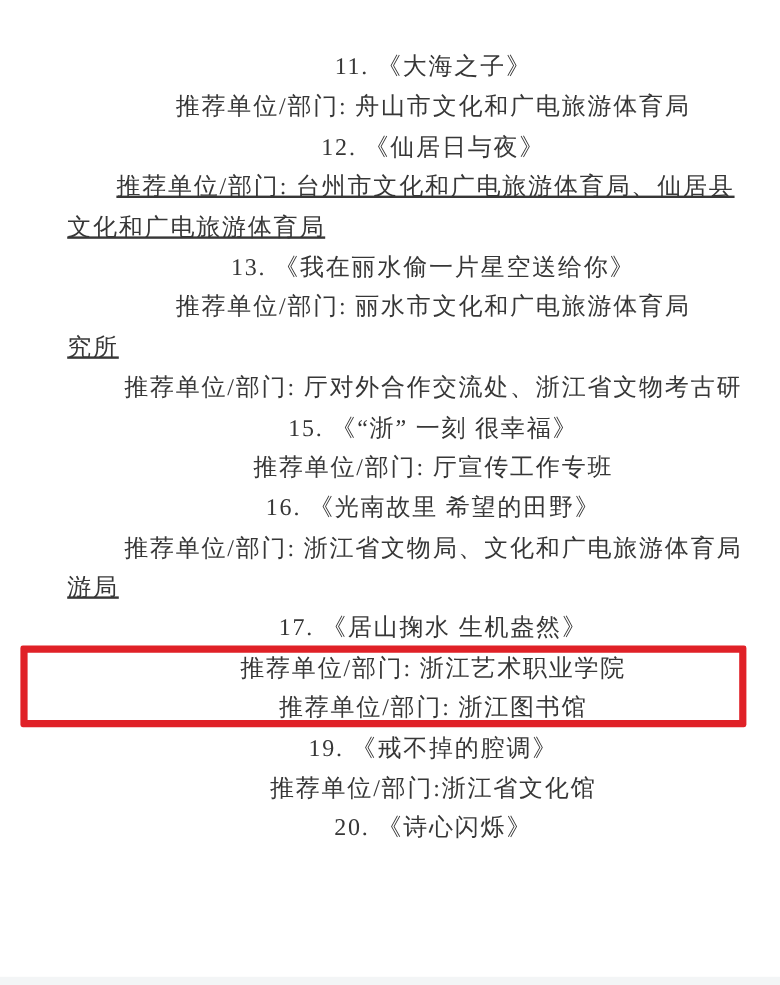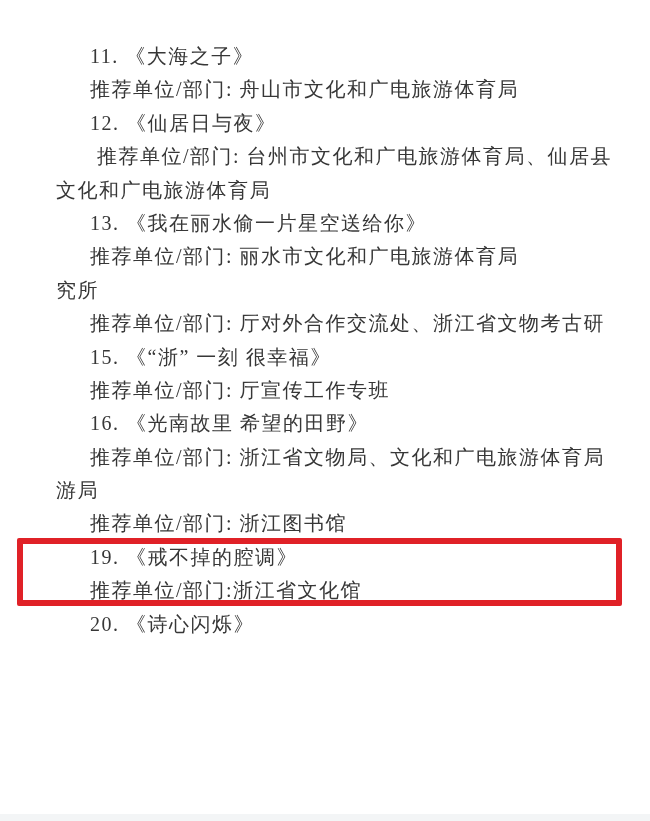--- a/index.html
+++ b/index.html
@@ -26,23 +26,23 @@
     right: 18px;
   }
   .line {
     height: 33.4px;
     line-height: 33.4px;
     font-size: 20px;
     letter-spacing: 1.5px;
     color: #373737;
     white-space: nowrap;
   }
-  .ind-first { padding-left: 34px; }
-  .ind-first2 { padding-left: 41px; }
-  .ind-cont { padding-left: 0; }
+  .ind-first { padding-left: 34px; text-align: center; }
+  .ind-first2 { padding-left: 41px; text-decoration: underline; }
+  .ind-cont { padding-left: 0; text-decoration: underline; }
   .highlight-box {
     position: absolute;
     box-sizing: border-box;
     left: 17px;
     top: 538px;
     width: 605px;
     height: 68px;
     border: 6px solid #e02127;
     border-radius: 2px;
     pointer-events: none;
@@ -68,20 +68,22 @@
     <div class="line ind-cont">文化和广电旅游体育局</div>
     <div class="line ind-first">13. 《我在丽水偷一片星空送给你》</div>
     <div class="line ind-first">推荐单位/部门: 丽水市文化和广电旅游体育局</div>
     <div class="line ind-cont">究所</div>
     <div class="line ind-first">推荐单位/部门: 厅对外合作交流处、浙江省文物考古研</div>
     <div class="line ind-first">15. 《“浙” 一刻 很幸福》</div>
     <div class="line ind-first">推荐单位/部门: 厅宣传工作专班</div>
     <div class="line ind-first">16. 《光南故里 希望的田野》</div>
     <div class="line ind-first">推荐单位/部门: 浙江省文物局、文化和广电旅游体育局</div>
     <div class="line ind-cont">游局</div>
+    <div class="line ind-first">17. 《居山掬水 生机盎然》</div>
+    <div class="line ind-first">推荐单位/部门: 浙江艺术职业学院</div>
     <div class="line ind-first">推荐单位/部门: 浙江图书馆</div>
     <div class="line ind-first">19. 《戒不掉的腔调》</div>
     <div class="line ind-first">推荐单位/部门:浙江省文化馆</div>
     <div class="line ind-first">20. 《诗心闪烁》</div>
   </div>
 
   <div class="highlight-box"></div>
   <div class="bottom-edge"></div>
 </div>
 

